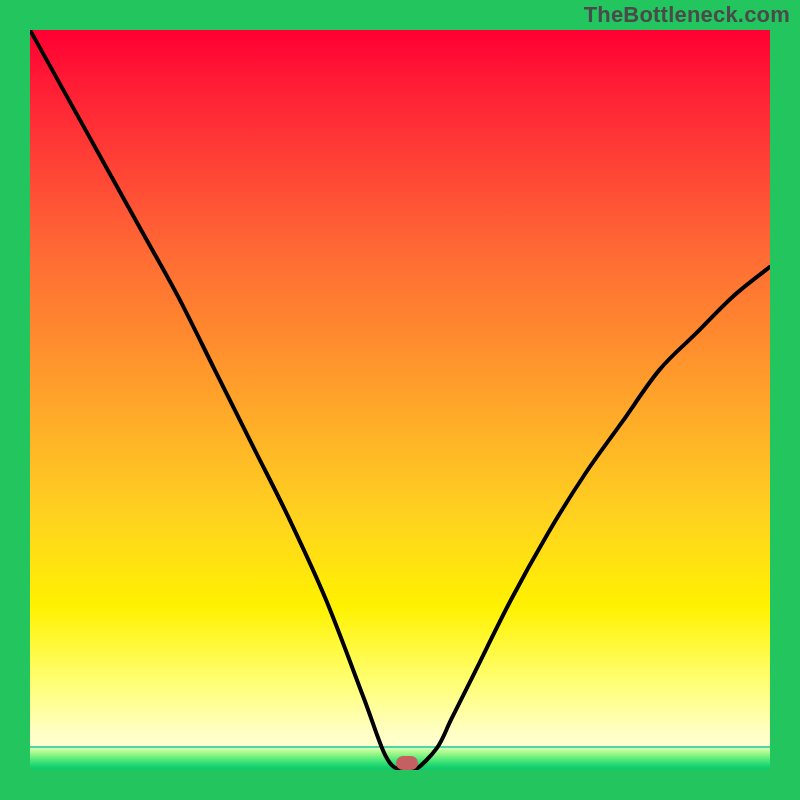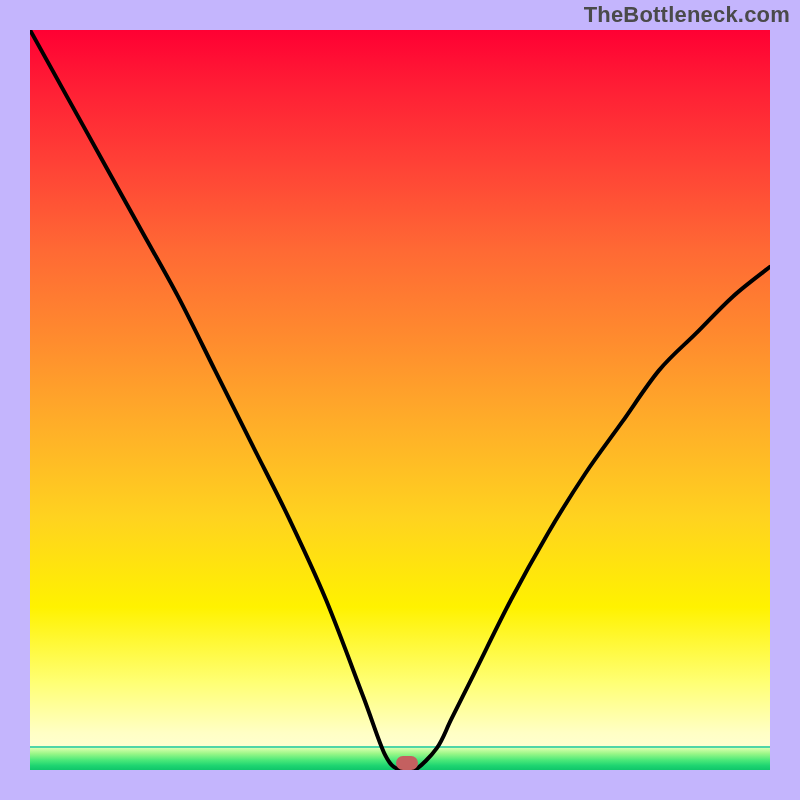--- a/index.html
+++ b/index.html
@@ -8,21 +8,21 @@
     width: 800px;
     height: 800px;
     background: #000;
     overflow: hidden;
     font-family: Arial, Helvetica, sans-serif;
   }
   .frame {
     position: relative;
     width: 800px;
     height: 800px;
-    background: #c4b5fd;
+    background: #22c55e;
     text-align: right;
   }
   .watermark {
     position: absolute;
     top: 2px;
     right: 10px;
     color: #4a4a4a;
     font-size: 22px;
     font-weight: 600;
     letter-spacing: 0.2px;

